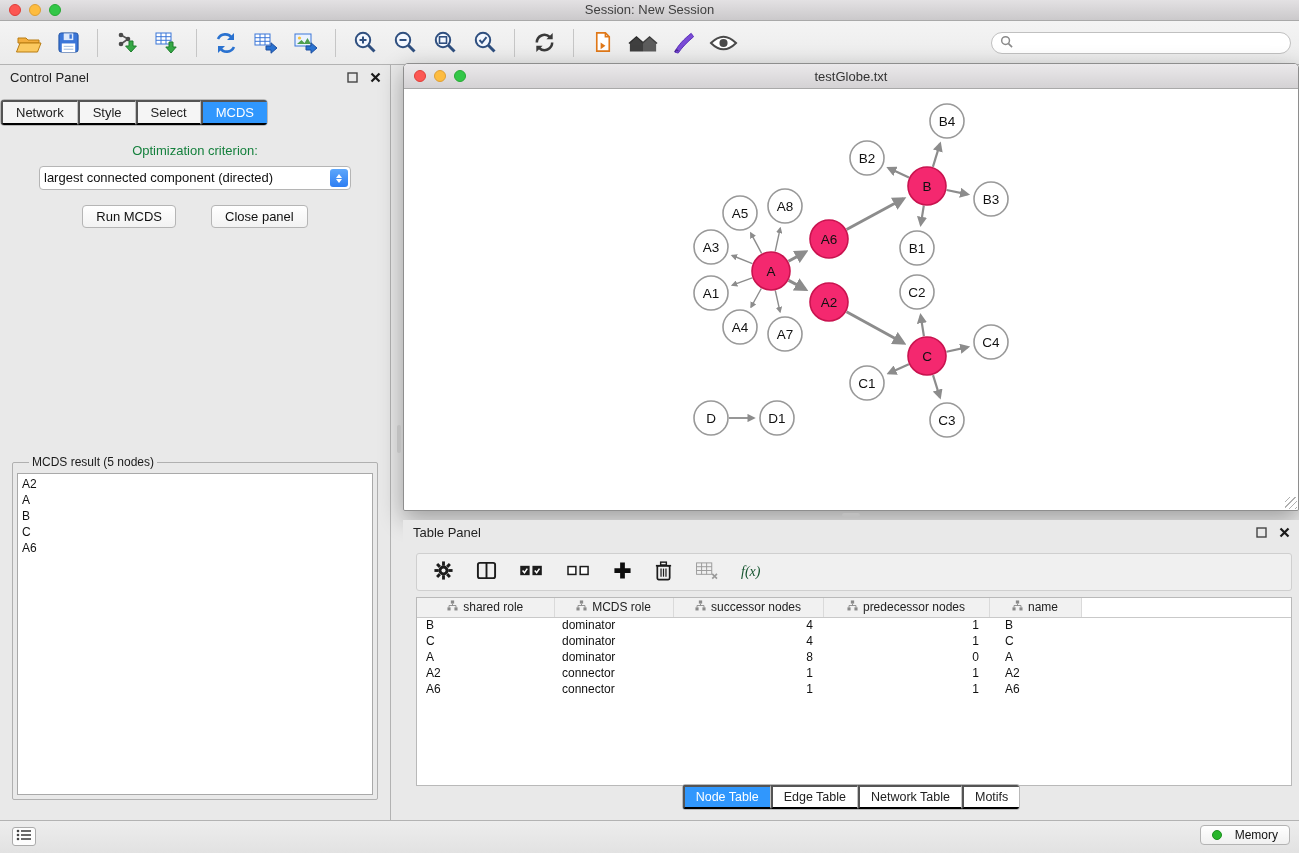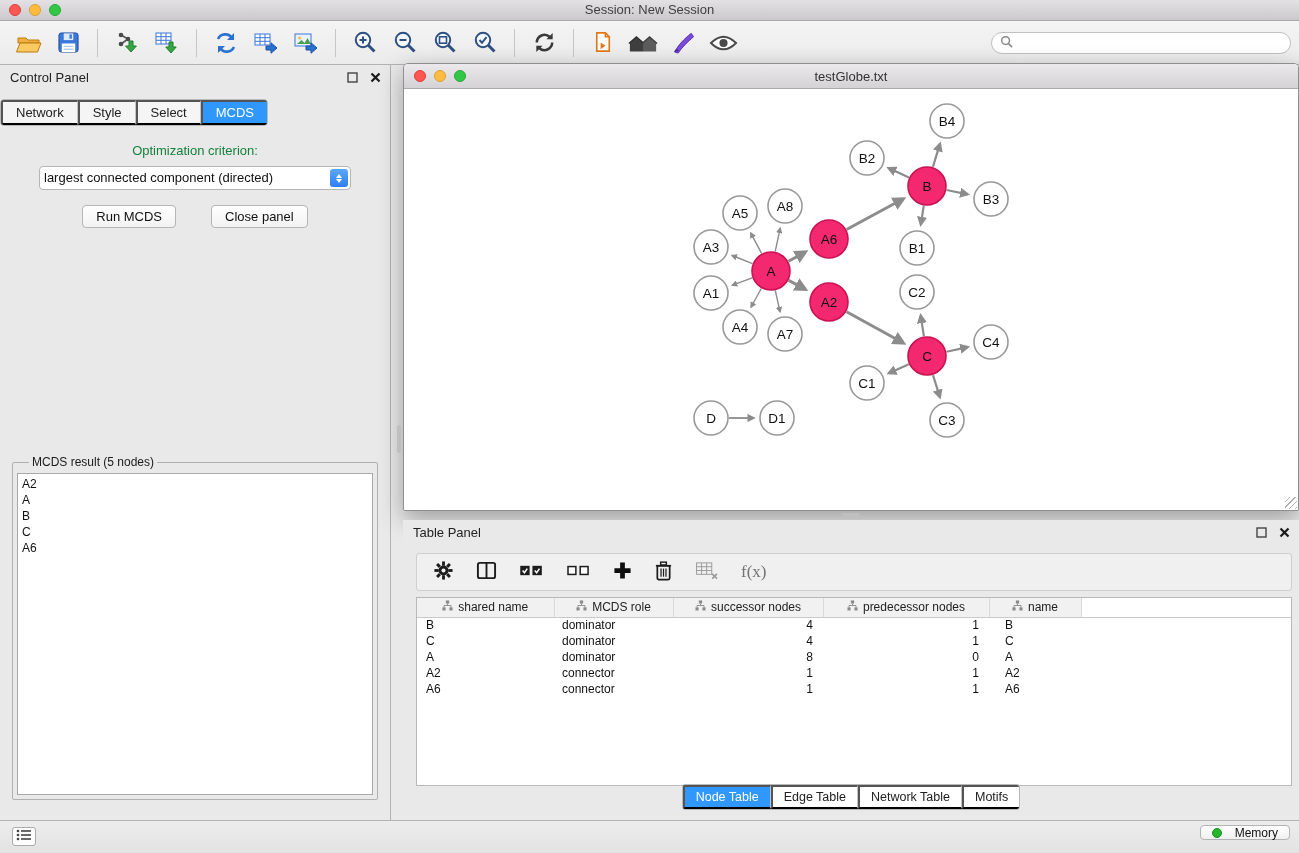--- a/index.html
+++ b/index.html
@@ -53,38 +53,38 @@
 .net-titlebar .title{text-align:center;line-height:25px;font-size:13px;color:#333}
 .net-canvas{position:relative;width:894px;height:421px;background:#fff;border-radius:0 0 2px 2px;overflow:hidden}
 .resize-grip{position:absolute;right:1px;bottom:1px;width:12px;height:12px;background:repeating-linear-gradient(135deg,transparent 0 3px,#b0b0b0 3px 4px)}
 .split-handle-v{position:absolute;left:397px;top:425px;width:4px;height:28px;background:#bfbfbf;border-radius:2px}
 .split-handle-h{position:absolute;left:842px;top:513px;width:18px;height:4px;background:#bfbfbf;border-radius:2px}
 
 
 .table-panel{position:absolute;left:403px;top:520px;width:896px;height:292px;background:#e9e9e9}
 .tp-toolbar{position:absolute;left:13px;right:7px;top:33px;height:38px;background:#f0f0f0;border:1px solid #cfcfcf;border-radius:3px;display:flex;align-items:center;gap:22px;padding-left:16px}
 .tico{display:flex;align-items:center;justify-content:center;background:none;border:none}
-.fx{font-family:"Liberation Serif",serif;font-size:17px;color:#737373}
+.fx{font-family:"Liberation Serif",serif;font-style:italic;font-size:14px;color:#14532d}
 .tp-tablewrap{position:absolute;left:13px;right:7px;top:77px;bottom:26px;background:#fff;border:1px solid #b9b9b9;overflow:hidden}
 table.node-table{border-collapse:collapse;table-layout:fixed;width:100%;font-size:12px}
 .node-table th{background:#f1f1f1;border-bottom:1px solid #c9c9c9;border-right:1px solid #dadada;height:19px;font-weight:normal;color:#222;font-size:12px}
 .node-table th .thc{display:flex;align-items:center;justify-content:center;gap:5px}
 .node-table th.filler{background:#fff;border-right:none}
 .node-table td{height:16px;padding:0 8px;color:#111;white-space:nowrap}
 .node-table td.c0{padding-left:9px}
 .node-table td.c2,.node-table td.c3{text-align:right;padding-right:10px}
 .node-table td.c4{padding-left:16px}
 .tp-tabs{position:absolute;left:0;right:0;bottom:2px;display:flex;justify-content:center}
 .tp-tabs .seg{background:#fff;border-radius:3px}
 .tp-tabs .tab{padding:3px 11px;font-size:12.5px}
 
 
 .statusbar{position:absolute;left:0;right:0;top:820px;height:33px;background:linear-gradient(#ededed,#e2e2e2);border-top:1px solid #b3b3b3}
 .sb-left{position:absolute;left:12px;top:6px;width:24px;height:19px;background:#fdfdfd;border:1px solid #ababab;border-radius:3px;display:flex;align-items:center;justify-content:center}
-.memory-btn{position:absolute;right:9px;top:4px;height:15px;background:linear-gradient(#ffffff,#f0f0f0);border:1px solid #b3b3b3;border-radius:4px;display:flex;align-items:center;gap:13px;padding:0 11px;font-size:12px;color:#111}
+.memory-btn{position:absolute;right:9px;top:4px;height:20px;background:linear-gradient(#ffffff,#f0f0f0);border:1px solid #b3b3b3;border-radius:4px;display:flex;align-items:center;gap:13px;padding:0 11px;font-size:12px;color:#111}
 .memory-dot{width:10px;height:10px;border-radius:50%;background:#28b52b;border:1px solid #1d8f20}
 </style>
 </head>
 <body>
 
 <div class="titlebar">
   <div class="lights">
     <span class="light red"></span>
     <span class="light yellow"></span>
     <span class="light green"></span>
@@ -540,21 +540,21 @@
       <thead>
         <tr>
           <th>
               <span class="thc">
                 <span><svg width="11" height="11" viewBox="0 0 12 12">
                     <rect x="4.2" y="0.5" width="3.6" height="3.4" fill="#8a8a8a"></rect>
                     <rect x="0.5" y="8" width="3.4" height="3.4" fill="#8a8a8a"></rect>
                     <rect x="8.1" y="8" width="3.4" height="3.4" fill="#8a8a8a"></rect>
                     <path d="M6 4v2 M2.2 8V6h7.6v2" stroke="#8a8a8a" fill="none"></path>
                   </svg></span>
-                <span>shared name</span>
+                <span>shared role</span>
               </span>
             </th>
           <th>
               <span class="thc">
                 <span><svg width="11" height="11" viewBox="0 0 12 12">
                     <rect x="4.2" y="0.5" width="3.6" height="3.4" fill="#8a8a8a"></rect>
                     <rect x="0.5" y="8" width="3.4" height="3.4" fill="#8a8a8a"></rect>
                     <rect x="8.1" y="8" width="3.4" height="3.4" fill="#8a8a8a"></rect>
                     <path d="M6 4v2 M2.2 8V6h7.6v2" stroke="#8a8a8a" fill="none"></path>
                   </svg></span>

